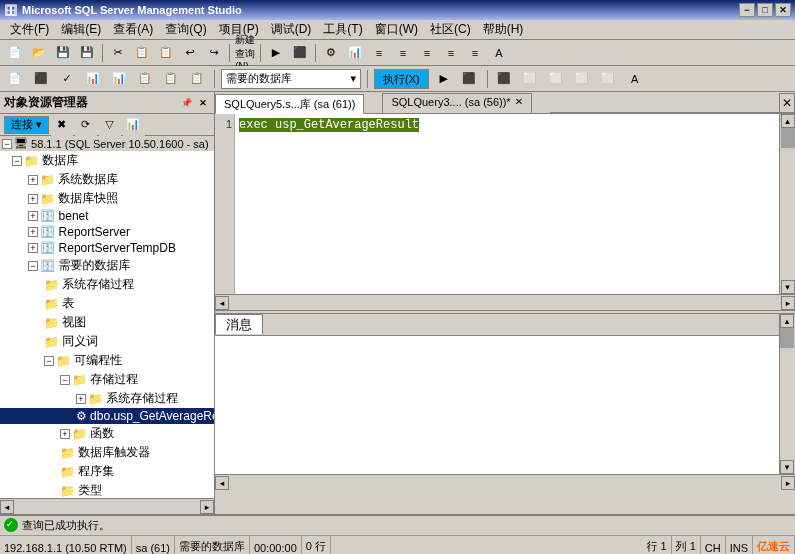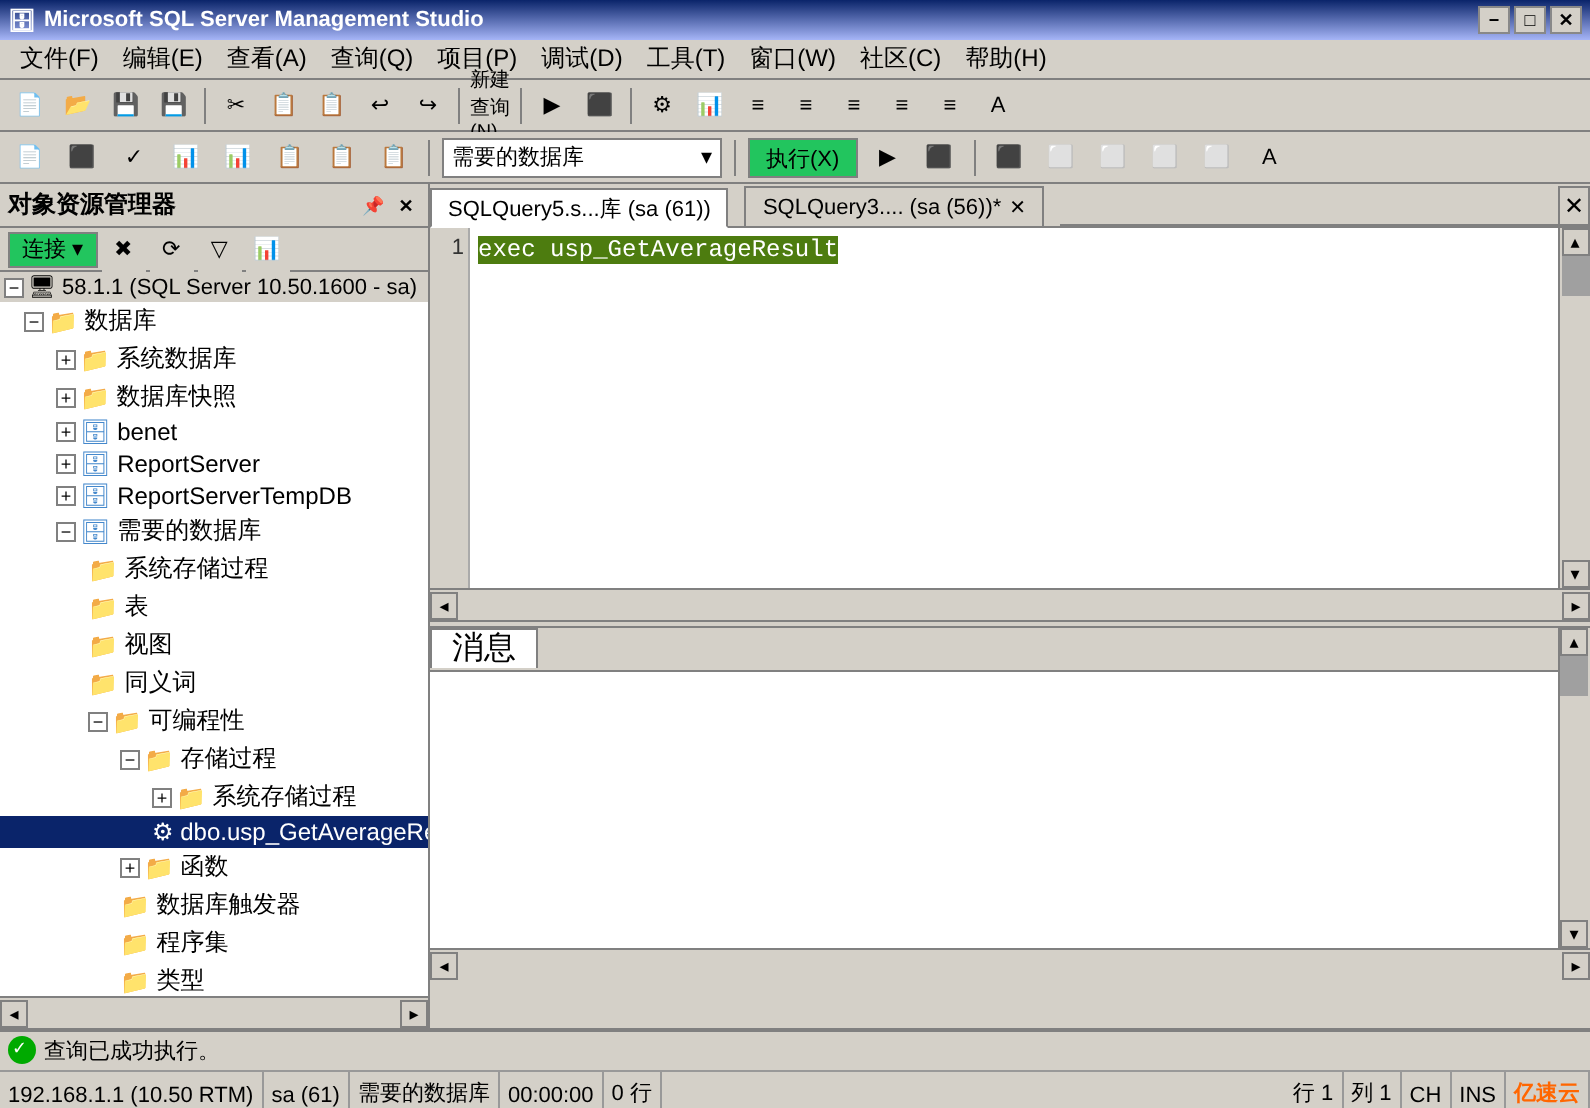--- a/index.html
+++ b/index.html
@@ -85,21 +85,21 @@
     .db-selector {
       width: 140px;
       height: 20px;
       background: white;
       border: 1px solid #808080;
       display: flex; align-items: center; justify-content: space-between;
       padding: 0 4px;
       font-size: 11px;
     }
     .execute-btn {
-      background: #22c55e;
+      background: #0ea5e9;
       border: 1px solid #808080;
       padding: 2px 8px;
       cursor: pointer;
       font-size: 11px;
       height: 20px;
     }
 
     
     .object-explorer {
       width: 215px;
@@ -174,22 +174,22 @@
       align-items: flex-end;
     }
     .q-tab {
       padding: 2px 8px;
       background: #d4d0c8;
       border: 1px solid #808080;
       border-bottom: none;
       cursor: pointer;
       font-size: 11px;
       height: 20px;
-      display: flex; align-items: center;
-      margin-right: 8px;
+      display: flex; align-items: flex-start;
+      margin-right: 18px;
     }
     .q-tab.active {
       background: white;
       border-bottom: 1px solid white;
       margin-bottom: -1px;
     }
     .tab-close {
       margin-left: 4px; font-size: 10px; cursor: pointer;
     }
     .query-selected {
@@ -211,21 +211,21 @@
       display: flex;
       border-bottom: 1px solid #808080;
       height: 22px;
     }
     .results-tab {
       padding: 2px 10px;
       cursor: pointer;
       border: 1px solid #808080;
       border-bottom: none;
       margin-right: 2px;
-      font-size: 16px;
+      font-size: 13px;
       height: 20px;
       display: flex; align-items: center;
     }
     .results-tab.active {
       background: white;
     }
     .results-content {
       flex: 1;
       padding: 4px 8px;
       font-size: 12px;

